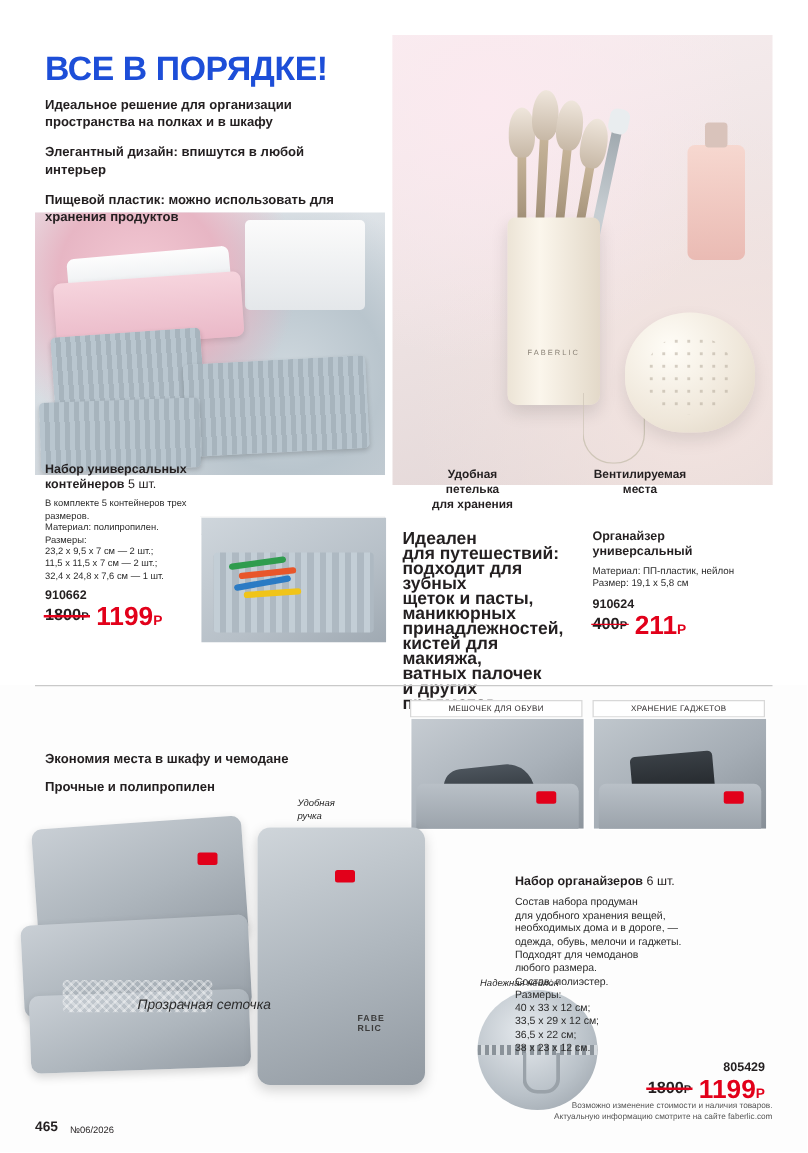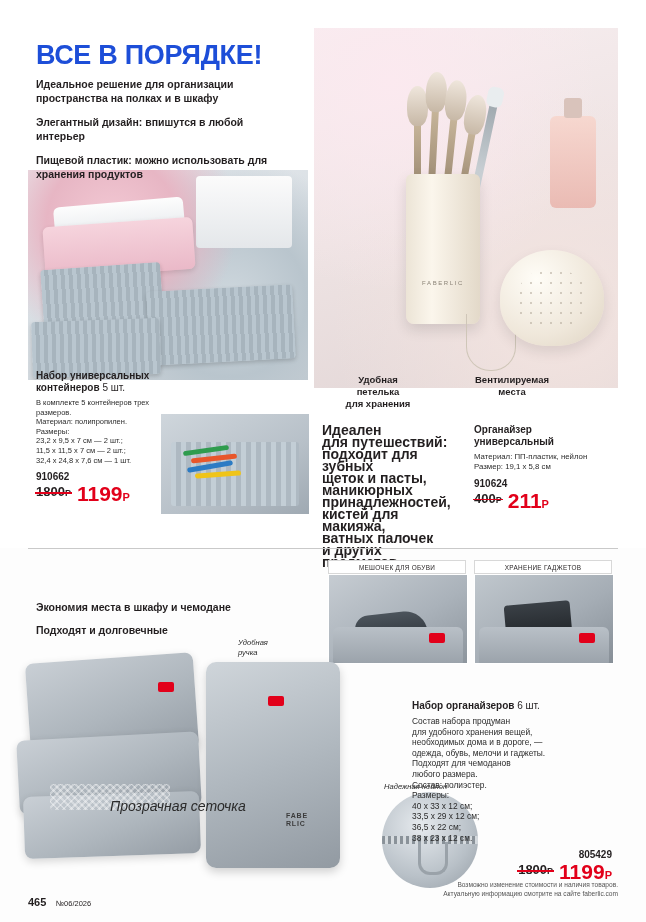--- a/index.html
+++ b/index.html
@@ -291,21 +291,21 @@
     background: linear-gradient(160deg, #cfd5da 0%, #b0b8bf 50%, #929aa2 100%);
     box-shadow: 0 4px 10px rgba(0,0,0,0.18);
   }
   .mesh {
     position: absolute; left: 40px; top: 188px; width: 120px; height: 26px;
     background-image: repeating-linear-gradient(45deg, rgba(255,255,255,.35) 0 2px, transparent 2px 5px),
                       repeating-linear-gradient(-45deg, rgba(255,255,255,.35) 0 2px, transparent 2px 5px);
     border-radius: 4px;
   }
   .mesh-caption {
-    position: absolute; left: 110px; top: 798px; font-size: 14px; font-style: italic;
+    position: absolute; left: 110px; top: 798px; font-size: 11px; font-style: italic;
     color: #2b2b2b;
   }
   .handle-caption {
     position: absolute; left: 238px; top: 638px; width: 58px;
     font-size: 7.6px; font-style: italic; line-height: 9.5px; color: #2b2b2b;
   }
   .brand-tag {
     position: absolute; left: 286px; top: 812px; font-size: 7px;
     font-weight: 700; letter-spacing: .8px; color: #3b3b3b; line-height: 8px;
   }
@@ -448,21 +448,21 @@
         <span class="price-old"><span>400</span><span class="rub">Р</span></span>
         <span class="price-new"><span>211</span><span class="rub">Р</span></span>
       </div>
     </div>
   </div>
 
   <div class="divider"></div>
 
   <div class="bottom-bullets">
     <p>Экономия места в шкафу и чемодане</p>
-    <p>Подходят и долговечные</p>
+    <p>Прочные и полипропилен</p>
   </div>
 
   <div class="thumb-label thumb-a-lbl">МЕШОЧЕК ДЛЯ ОБУВИ</div>
   <div class="thumb thumb-a">
     <div class="shoe"></div>
     <div class="pouch"></div>
     <div class="redtag" style="left:100px; top:58px;"></div>
   </div>
 
   <div class="thumb-label thumb-b-lbl">ХРАНЕНИЕ ГАДЖЕТОВ</div>

